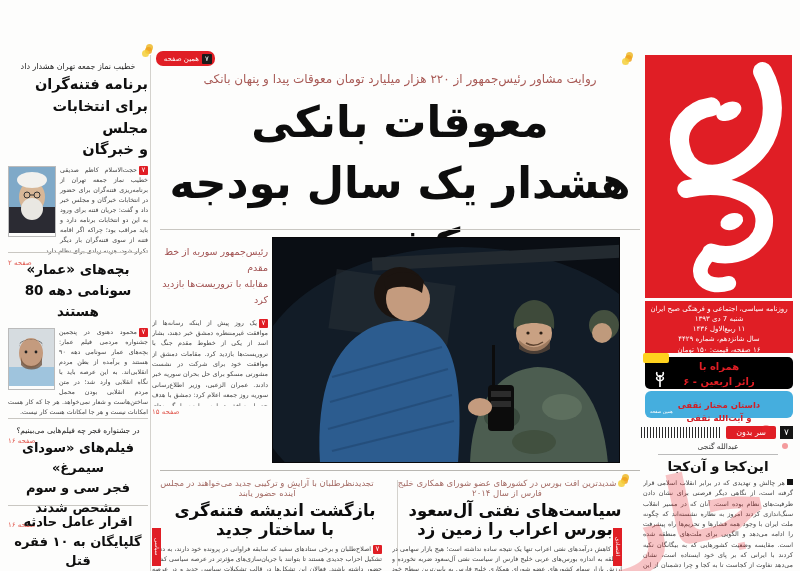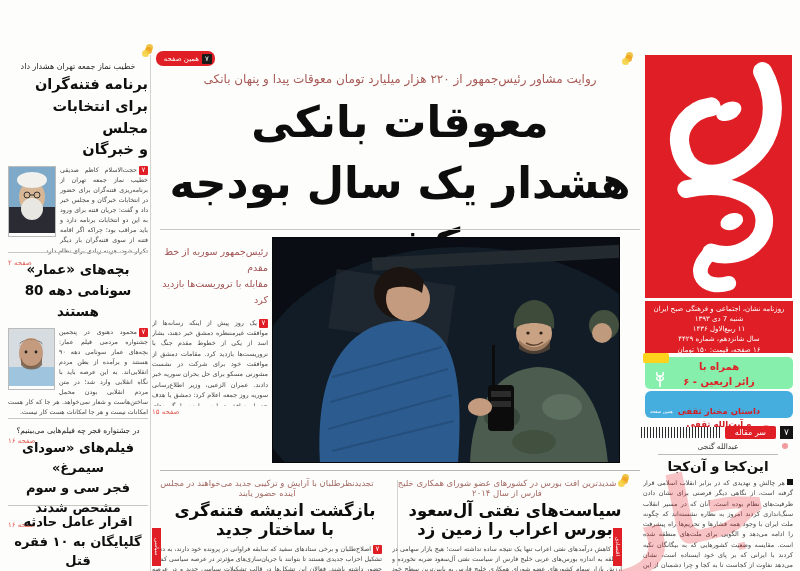--- a/index.html
+++ b/index.html
@@ -15,26 +15,26 @@
   
   .masthead { left:auto; right:8px; top:55px; width:147px; height:243px;
               background:#e01e25; border-bottom:4px solid #e01e25; }
   .masthead svg { width:100%; height:100%; display:block; }
   .visually-hidden { position:absolute; width:1px; height:1px; overflow:hidden; clip:rect(0 0 0 0); }
 
   .infobox { right:7px; top:301px; width:148px; height:52px; background:#e01e25;
              color:#fff; text-align:center; font-size:7px; line-height:1.45; padding-top:3px; }
   .infobox .ln { display:block; }
 
-  .ybox { right:7px; top:357px; width:148px; height:32px; background:#86efac; border-radius:5px;
+  .ybox { right:7px; top:357px; width:148px; height:32px; background:#000000; border-radius:5px;
           text-align:center; color:#e01e25; font-weight:bold; font-size:10px; line-height:1.5; padding-top:2px; }
   .ybox .mini-tab { position:absolute; left:-2px; top:-4px; width:26px; height:10px; background:#ffd21e; border-radius:2px; }
   .wheat { position:absolute; left:10px; top:14px; }
   .bbox { right:7px; top:391px; width:148px; height:27px; background:#45aede; border-radius:6px;
-          text-align:center; color:#d21f26; font-weight:bold; font-size:8.5px; line-height:1.5; padding-top:14px; }
+          text-align:center; color:#d21f26; font-weight:bold; font-size:8.5px; line-height:1.5; padding-top:8px; }
   .bbox:before { content:""; position:absolute; top:-5px; left:22px; border:5px solid transparent; border-bottom-color:#45aede; }
   .bbox .note { position:absolute; left:5px; bottom:2px; font-size:4.5px; color:#fff; font-weight:normal; }
 
   .barcode-row { right:7px; top:424px; width:152px; height:16px; display:flex; align-items:center; gap:4px; }
   .logo-sq { width:13px; height:13px; background:#141414; color:#fff; font-size:9px; line-height:13px; text-align:center; }
   .red-btn { background:#e01e25; color:#fff; font-size:8px; line-height:13px; height:13px; padding:0 10px; border-radius:2px; }
   .barcode { flex:1; height:11px; background:repeating-linear-gradient(90deg,#2b2b2b 0 1px,#fff 1px 3px); }
 
   .editorial { right:7px; top:442px; width:150px; height:129px; overflow:hidden; }
   .ed-author { text-align:center; font-size:7.5px; color:#333; }
@@ -98,21 +98,21 @@
     <svg viewBox="0 0 100 160">
       <path d="M80 10 C 92 32 88 60 64 74 C 44 86 27 78 24 61 C 21 48 31 36 45 34" fill="none" stroke="#fff" stroke-width="13" stroke-linecap="round"></path>
       <ellipse cx="57" cy="37" rx="9" ry="6" fill="#fff" transform="rotate(-25 57 37)"></ellipse>
       <path d="M28 90 C 54 84 79 93 81 109 C 83 127 63 139 45 133" fill="none" stroke="#fff" stroke-width="12" stroke-linecap="round"></path>
       <path d="M45 133 C 30 146 40 159 57 154" fill="none" stroke="#fff" stroke-width="10" stroke-linecap="round"></path>
       <ellipse cx="59" cy="112" rx="8" ry="5.5" fill="#fff" transform="rotate(-20 59 112)"></ellipse>
     </svg>
   </div>
 
   <div class="abs infobox">
-    <span class="ln">روزنامه نشان، اجتماعی و فرهنگی صبح ایران</span>
+    <span class="ln">روزنامه سیاسی، اجتماعی و فرهنگی صبح ایران</span>
     <span class="ln">شنبه 7 دی ۱۳۹۳</span>
     <span class="ln">۱۱ ربیع‌الاول ۱۴۳۶</span>
     <span class="ln">سال شانزدهم، شماره ۴۴۲۹</span>
     <span class="ln">۱۶ صفحه، قیمت: ۱۵۰ تومان</span>
   </div>
 
   <div class="abs ybox">
     <span class="mini-tab"></span>
     <svg class="wheat" width="10" height="16" viewBox="0 0 10 16">
       <path d="M5 16 L5 4 M5 6 C2 5 1 3 2 1 M5 6 C8 5 9 3 8 1 M5 10 C2 9 1 8 2 6 M5 10 C8 9 9 8 8 6" stroke="#fff" stroke-width="1.6" fill="none"></path>
@@ -121,21 +121,21 @@
     <div>زائر اربعین - ۶</div>
   </div>
   <div class="abs bbox">
     <div>داستان مختار ثقفی</div>
     <div>و آیت‌الله ثقفی</div>
     <span class="note">همین صفحه</span>
   </div>
 
   <div class="abs barcode-row">
     <span class="logo-sq">٧</span>
-    <span class="red-btn">سر مقاله</span>
+    <span class="red-btn">سر بدون</span>
     <span class="barcode"></span>
   </div>
 
   <div class="abs editorial">
     <div class="ed-author">عبدالله گنجی</div>
     <div class="ed-rule"></div>
     <div class="ed-title">این‌کجا و آن‌کجا</div>
     <div class="ed-body"><span class="blk-bullet"></span><span>هر چالش و تهدیدی که در برابر انقلاب اسلامی قرار گرفته است، از نگاهی دیگر فرصتی برای نشان دادن ظرفیت‌های نظام بوده است. آنان که در مسیر انقلاب سنگ‌اندازی کردند امروز به نظاره نشسته‌اند که چگونه ملت ایران با وجود همه فشارها و تحریم‌ها راه پیشرفت را ادامه می‌دهد و الگویی برای ملت‌های منطقه شده است. مقایسه وضعیت کشورهایی که به بیگانگان تکیه کردند با ایرانی که بر پای خود ایستاده است، نشان می‌دهد تفاوت از کجاست تا به کجا و چرا دشمنان از این مقایسه نگران‌اند.</span></div>
   </div>
 

